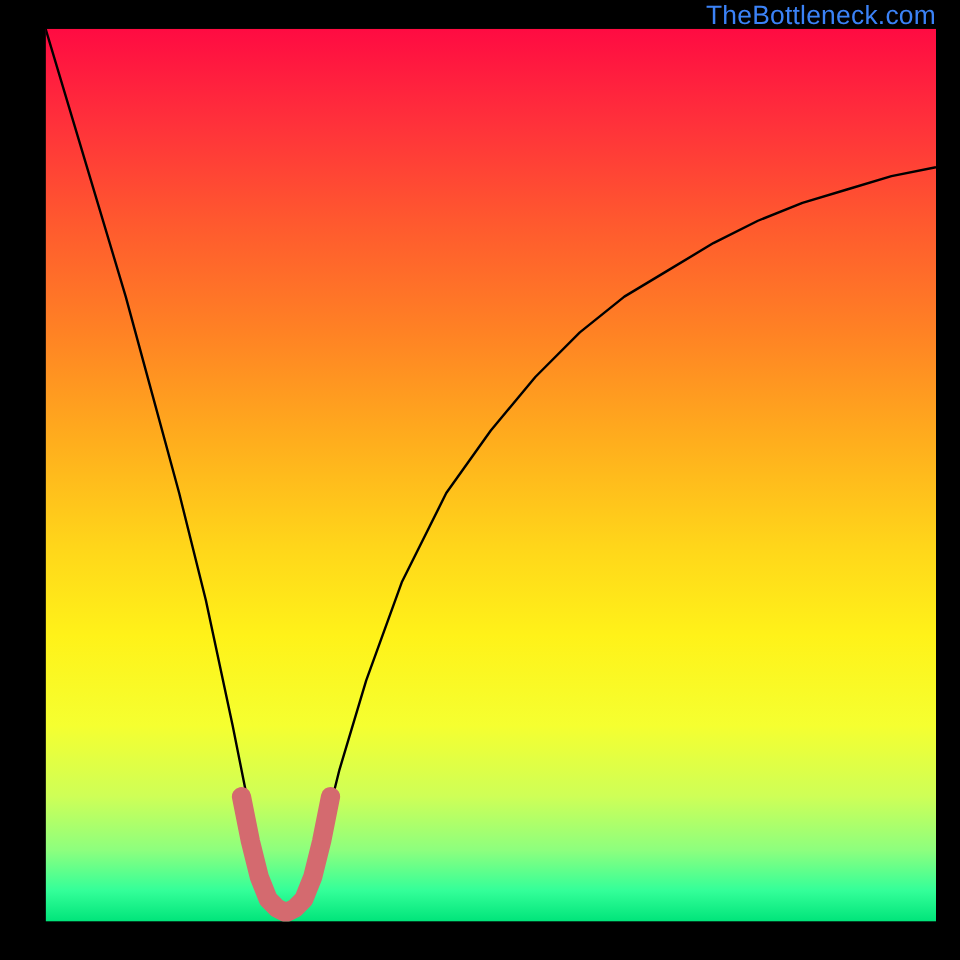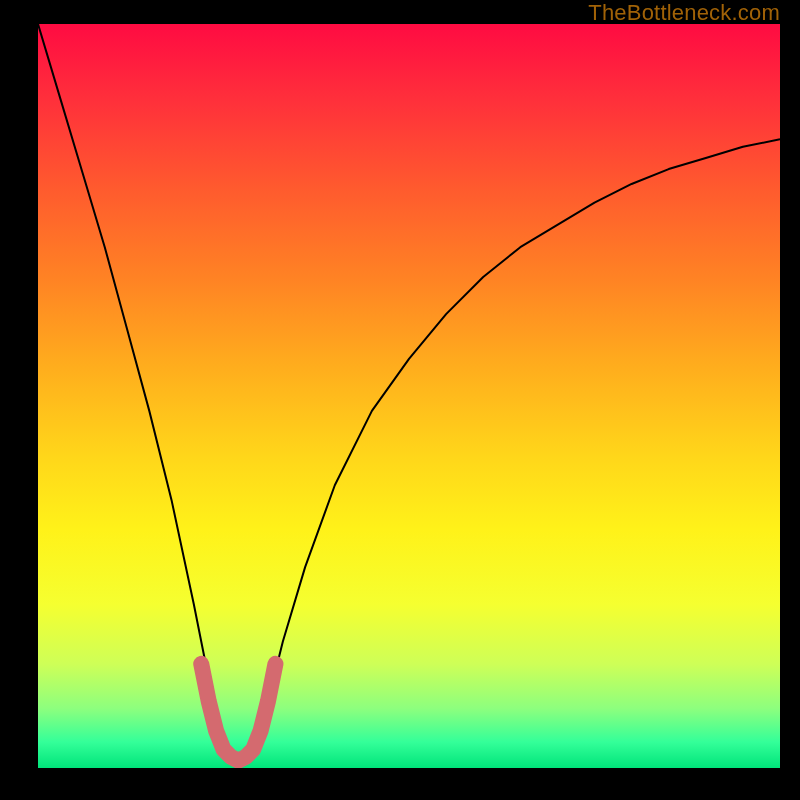--- a/index.html
+++ b/index.html
@@ -57,14 +57,14 @@
             <stop offset="96.5%" stop-color="#34ff99"></stop>
             <stop offset="100%" stop-color="#00e47a"></stop>
           </linearGradient>
         </defs>
         <rect x="0" y="0" width="742" height="744" fill="url(#bg-grad)"></rect>
         <path d="M0.00 0.00 L22.26 74.40 L44.52 148.80 L66.78 223.20 L89.04 305.04 L111.30 386.88 L133.56 476.16 L155.82 580.32 L170.66 654.72 L185.50 714.24 L200.34 736.56 L215.18 721.68 L230.02 677.04 L244.86 617.52 L267.12 543.12 L296.80 461.28 L333.90 386.88 L371.00 334.80 L408.10 290.16 L445.20 252.96 L482.30 223.20 L519.40 200.88 L556.50 178.56 L593.60 159.96 L630.70 145.08 L667.80 133.92 L704.90 122.76 L742.00 115.32" fill="none" stroke="#000000" stroke-width="2" stroke-linejoin="round"></path>
         <path d="M163.24 639.84 L170.66 677.04 L178.08 706.80 L185.50 725.40 L192.92 732.84 L200.34 736.56 L207.76 732.84 L215.18 725.40 L222.60 706.80 L230.02 677.04 L237.44 639.84" fill="none" stroke="#d46a6f" stroke-width="16" stroke-linecap="round" stroke-linejoin="round"></path>
       </svg>
     </div>
 
-  <div class="watermark" id="watermark" style="color: #a16207; top: 0px; right: 20px;">TheBottleneck.com</div>
+  <div class="watermark" id="watermark" style="color: #3b82f6; top: 0px; right: 20px;">TheBottleneck.com</div>
 </div>
 
 </body></html>

